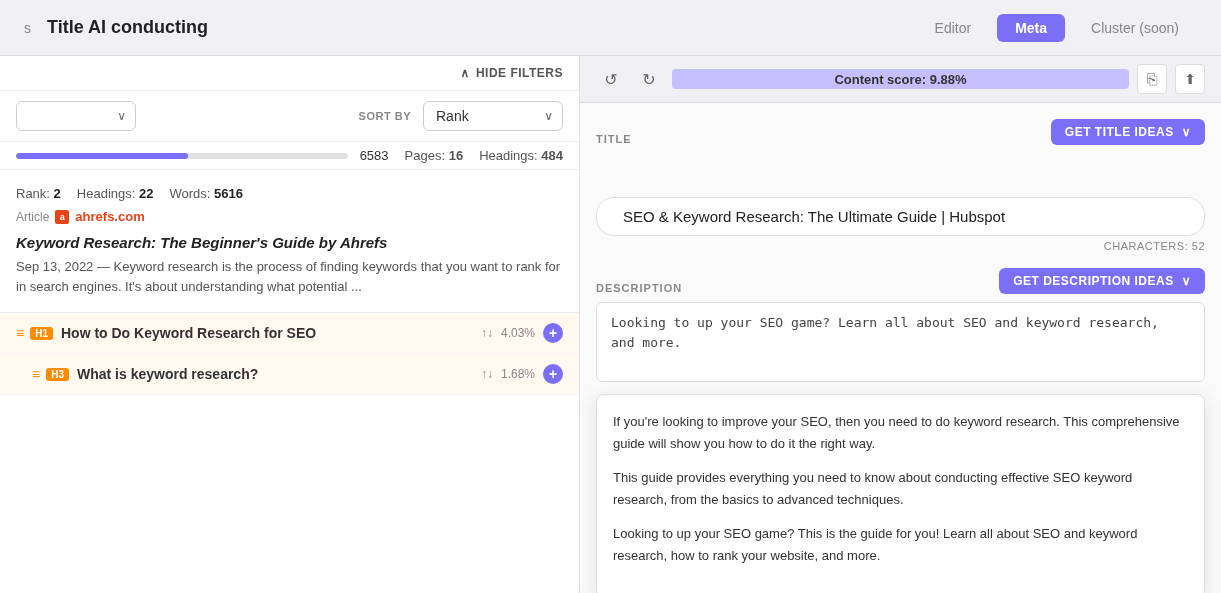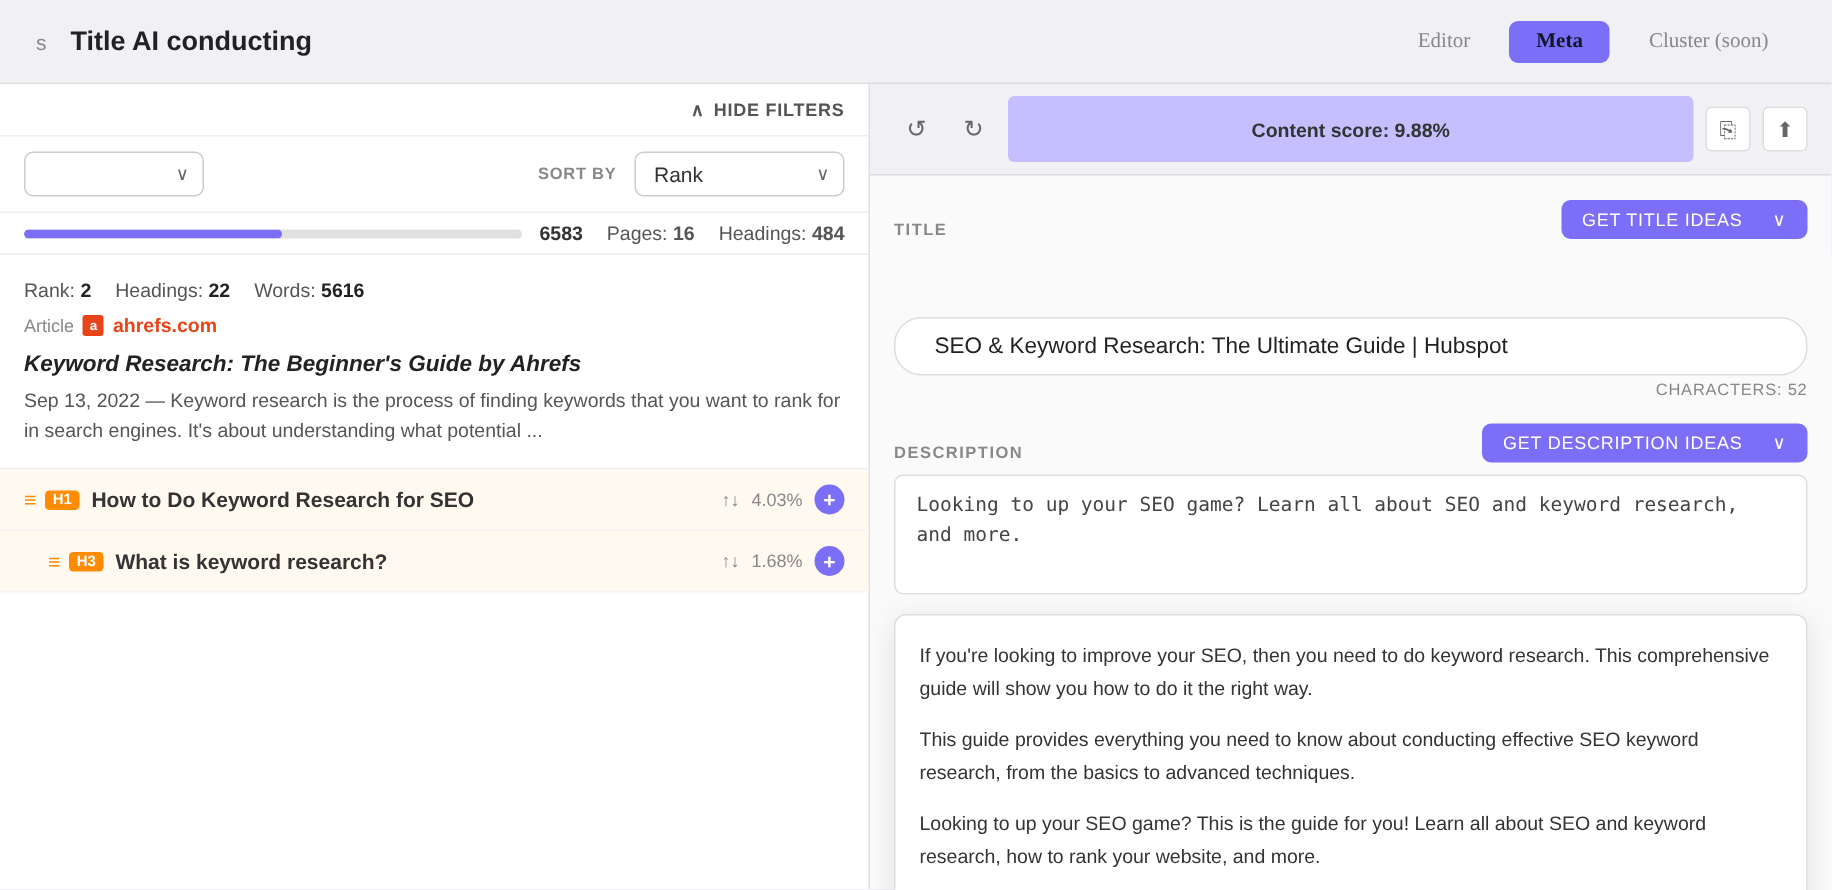--- a/index.html
+++ b/index.html
@@ -39,25 +39,24 @@
       align-items: center;
     }
     .nav-tab {
       padding: 6px 18px;
       border-radius: 6px;
       font-size: 14px;
       cursor: pointer;
       color: #888;
       background: transparent;
       border: none;
-      font-family: Liberation Serif, serif;
     }
     .nav-tab.active {
       background: #7c6ff7;
-      color: #0f172a;
+      color: #ffffff;
       font-weight: 600;
     }
 
     
     .main-content {
       display: flex;
       flex: 1;
       overflow: hidden;
     }
 
@@ -166,21 +165,21 @@
     }
     .progress-stats {
       display: flex;
       gap: 16px;
       font-size: 13px;
       color: #555;
       white-space: nowrap;
     }
     .progress-number {
       color: #333;
-      font-weight: 700;
+      font-weight: 400;
     }
 
     
     .article-card {
       padding: 16px;
       border-bottom: 1px solid #eee;
     }
     .article-meta {
       display: flex;
       gap: 16px;
@@ -321,21 +320,21 @@
       cursor: pointer;
       display: flex;
       align-items: center;
       justify-content: center;
       color: #666;
       font-size: 16px;
       border-radius: 4px;
     }
     .content-score-bar {
       flex: 1;
-      height: 44px;
+      height: 20px;
       background: #c5bfff;
       border-radius: 4px;
       display: flex;
       align-items: center;
       justify-content: center;
       font-size: 13px;
       font-weight: 600;
       color: #333;
     }
     .toolbar-icon-btn {
@@ -376,25 +375,25 @@
       color: #888;
       letter-spacing: 1px;
     }
     .get-ideas-btn {
       background: #7c6ff7;
       color: white;
       border: none;
       border-radius: 6px;
       padding: 6px 14px;
       font-size: 12px;
-      font-weight: 400;
-      cursor: pointer;
-      display: flex;
-      align-items: center;
-      gap: 20px;
+      font-weight: 700;
+      cursor: pointer;
+      display: flex;
+      align-items: center;
+      gap: 8px;
       letter-spacing: 0.5px;
     }
 
     .title-input {
       width: 100%;
       border: 1px solid #ddd;
       border-radius: 18px;
       padding: 10px 26px;
       font-size: 15px;
       color: #222;

